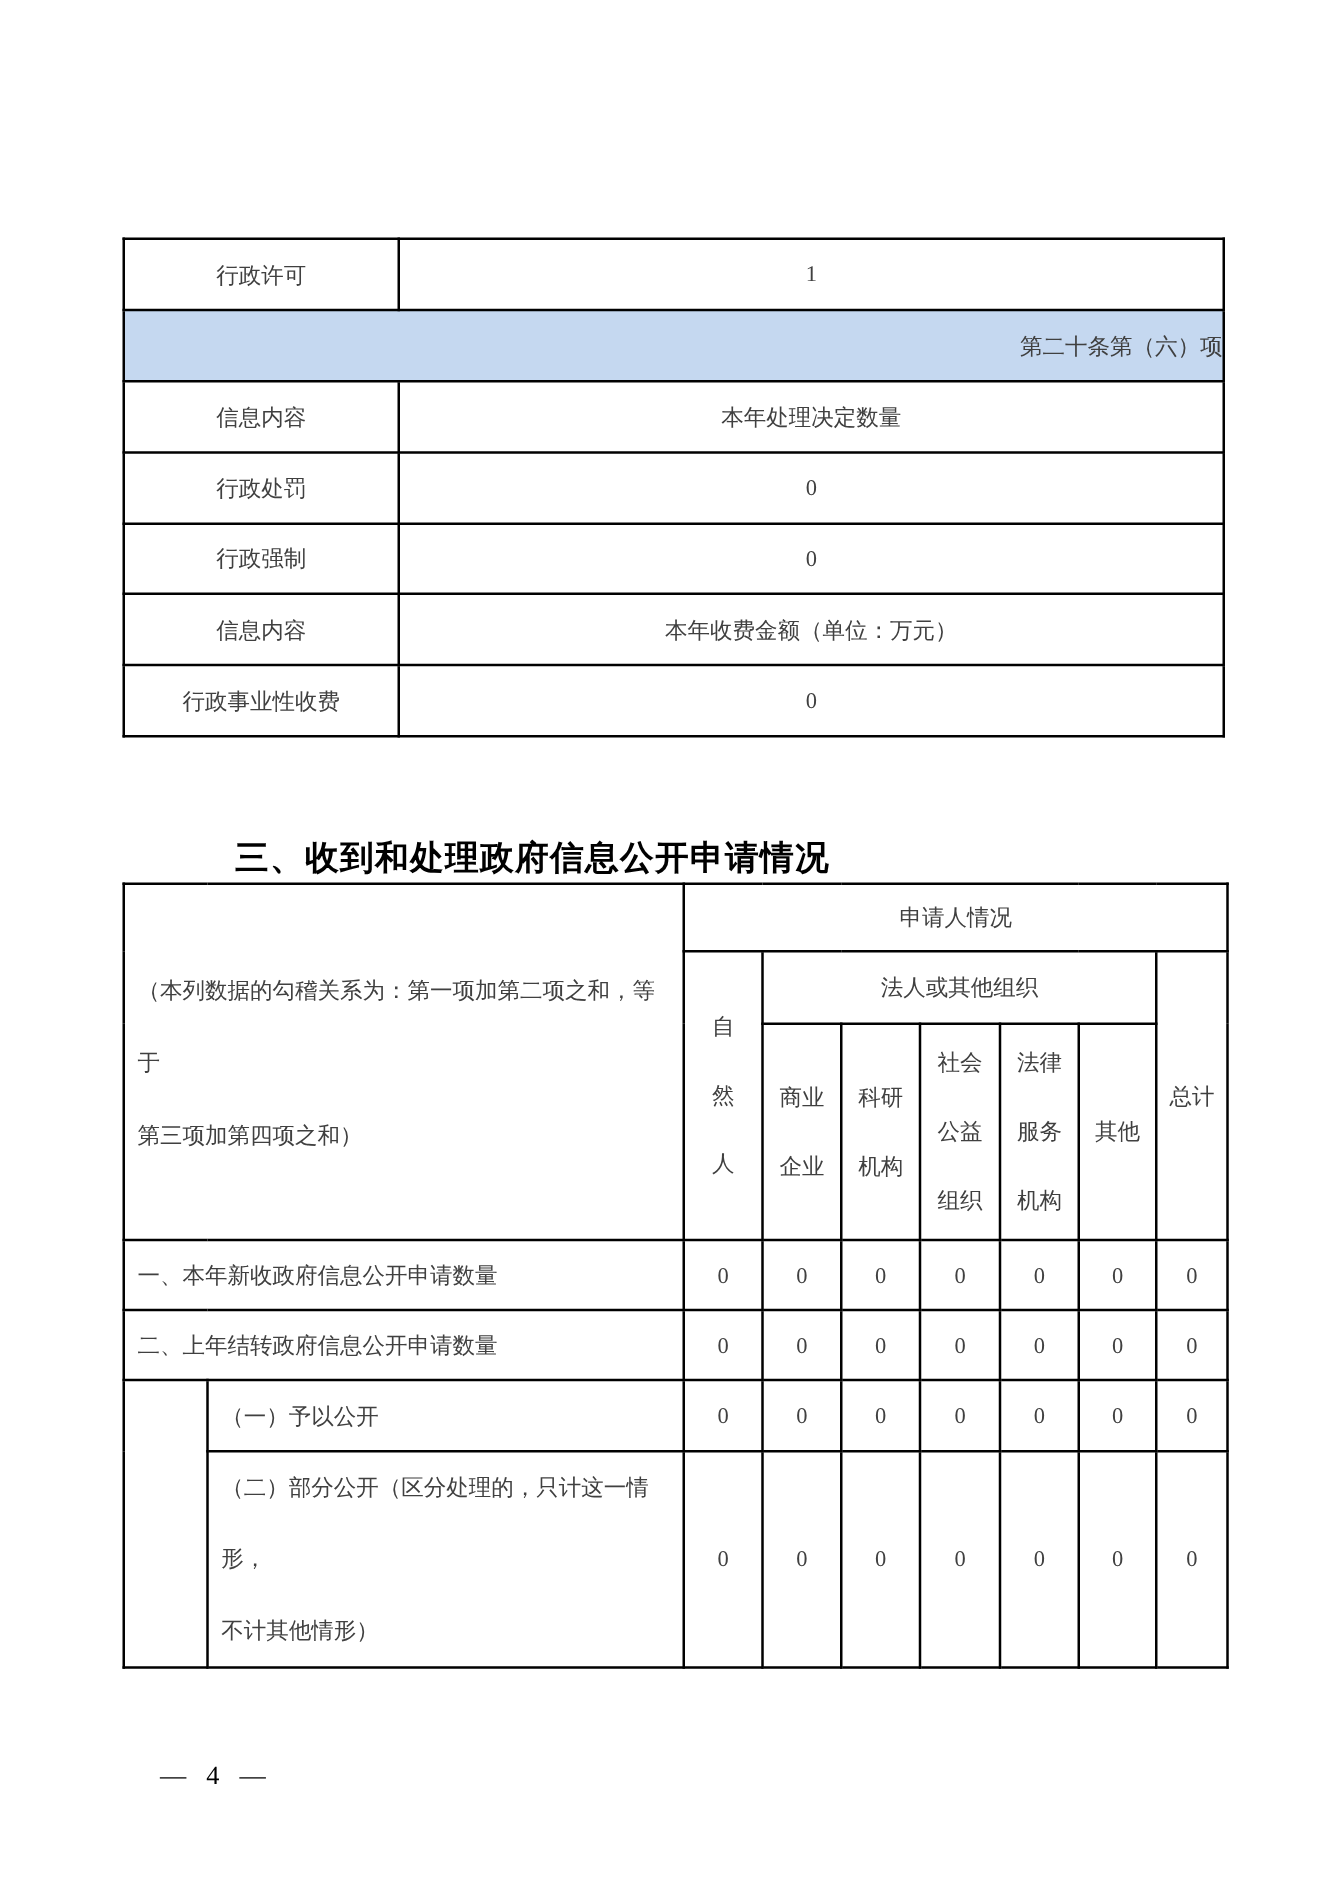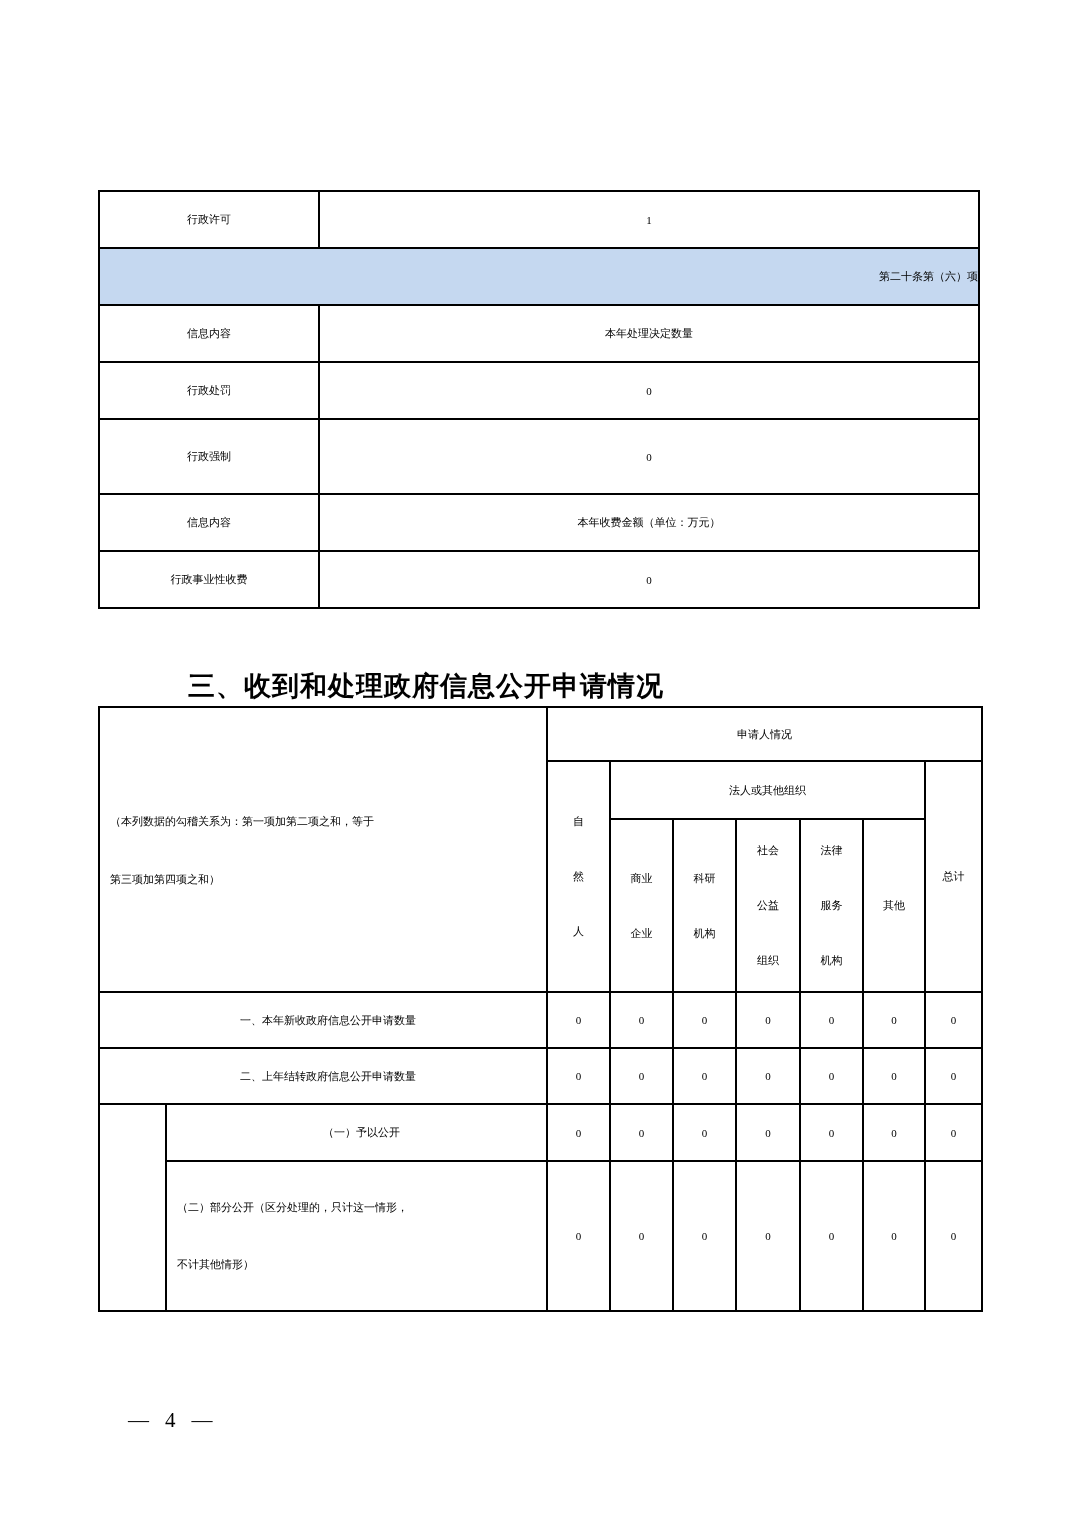--- a/index.html
+++ b/index.html
@@ -8,22 +8,22 @@
     width: 1074px;
     height: 1520px;
     background: #ffffff;
     font-family: "Liberation Serif", "DejaVu Serif", serif;
     color: #000000;
     overflow: hidden;
   }
   table { border-collapse: collapse; table-layout: fixed; }
   td {
     border: 2px solid #000000;
-    font-size: 11px;
-    color: #000000;
+    font-size: 18px;
+    color: #404040;
     padding: 0;
     overflow: hidden;
     margin-left: 15px;
   }
   
   .t1 { position: absolute; left: 98px; top: 190px; width: 880px; }
   .t1 td { text-align: center; vertical-align: middle; }
   .t1 .band-cell { background: var(--band-blue, #C5D8F0); text-align: right; }
   
   .heading {
@@ -34,21 +34,21 @@
   }
   
   .t2 { position: absolute; left: 98px; top: 706px; width: 883px; }
   .t2 td { text-align: center; vertical-align: middle; }
   .t2 .note-cell {
     text-align: left; vertical-align: middle;
     padding: 0 6px 0 10px;
     white-space: pre-line; line-height: 58px;
   }
   .t2 .stack { white-space: pre-line; line-height: 55px; }
-  .t2 .row-label { text-align: center; padding-left: 10px; }
+  .t2 .row-label { text-align: left; padding-left: 10px; }
   .t2 .row-label-wrap {
     text-align: left; padding-left: 10px; padding-right: 4px;
     white-space: pre-line; line-height: 57px;
   }
   
   .footer {
     position: absolute; left: 128px; top: 1408px;
     display: flex; align-items: center;
     font-size: 21px;
   }
@@ -74,21 +74,21 @@
         <td class="band-cell" colspan="2">第二十条第（六）项</td>
       </tr>
       <tr style="height:57px">
         <td>信息内容</td>
         <td>本年处理决定数量</td>
       </tr>
       <tr style="height:57px">
         <td>行政处罚</td>
         <td>0</td>
       </tr>
-      <tr style="height:75px">
+      <tr style="height:56px">
         <td>行政强制</td>
         <td>0</td>
       </tr>
       <tr style="height:57px">
         <td>信息内容</td>
         <td>本年收费金额（单位：万元）</td>
       </tr>
       <tr style="height:57px">
         <td>行政事业性收费</td>
         <td>0</td>

